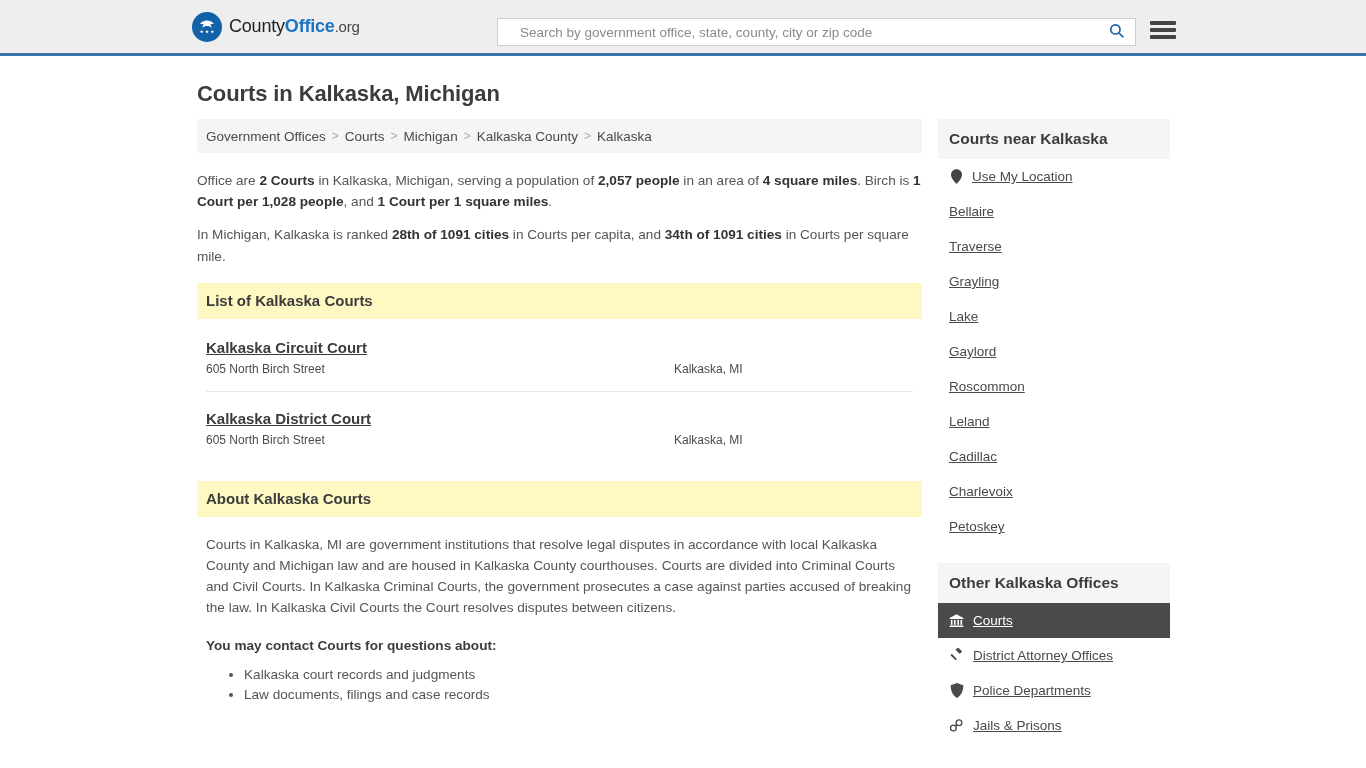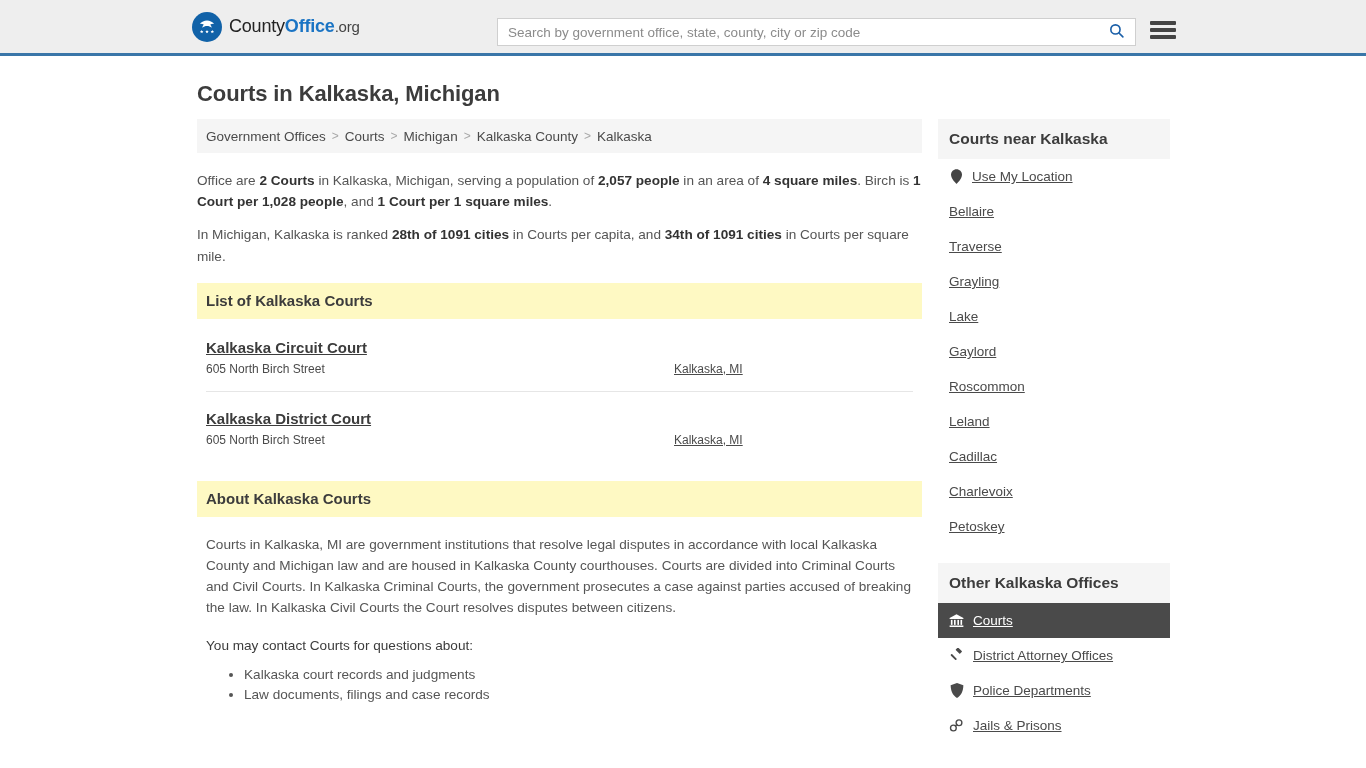--- a/index.html
+++ b/index.html
@@ -58,21 +58,21 @@
     align-items: center;
   }
   .search-input {
     flex: 1;
     border: none;
     outline: none;
     background: transparent;
     font-family: "Liberation Sans", sans-serif;
     font-size: 13.5px;
     color: #333333;
-    padding: 0 10px;
+    padding: 0 22px;
   }
   .search-input::placeholder { color: #8b8b8b; }
   .search-btn {
     border: none;
     background: transparent;
     cursor: pointer;
     padding: 0 10px 0 4px;
     display: flex;
     align-items: center;
   }
@@ -184,31 +184,31 @@
     display: inline-block;
     margin-bottom: 6px;
     cursor: pointer;
   }
   .court-detail {
     display: flex;
     font-size: 12px;
     color: #4a4a4a;
   }
   .court-address { width: 468px; flex: none; }
-  .court-city { flex: 1; text-decoration: underline; }
+  .court-city { flex: 1; }
 
   
   .about-body p {
     font-size: 13.6px;
     line-height: 1.56;
     color: #555555;
     margin: 17px 0 0 0;
   }
   .about-body p.q-lead {
-    font-weight: normal;
+    font-weight: bold;
     color: #3c3c3c;
     margin-top: 16px;
   }
   .about-body ul {
     margin: 9px 0 0 0;
     padding-left: 38px;
   }
   .about-body li {
     font-size: 13.6px;
     line-height: 1.48;

